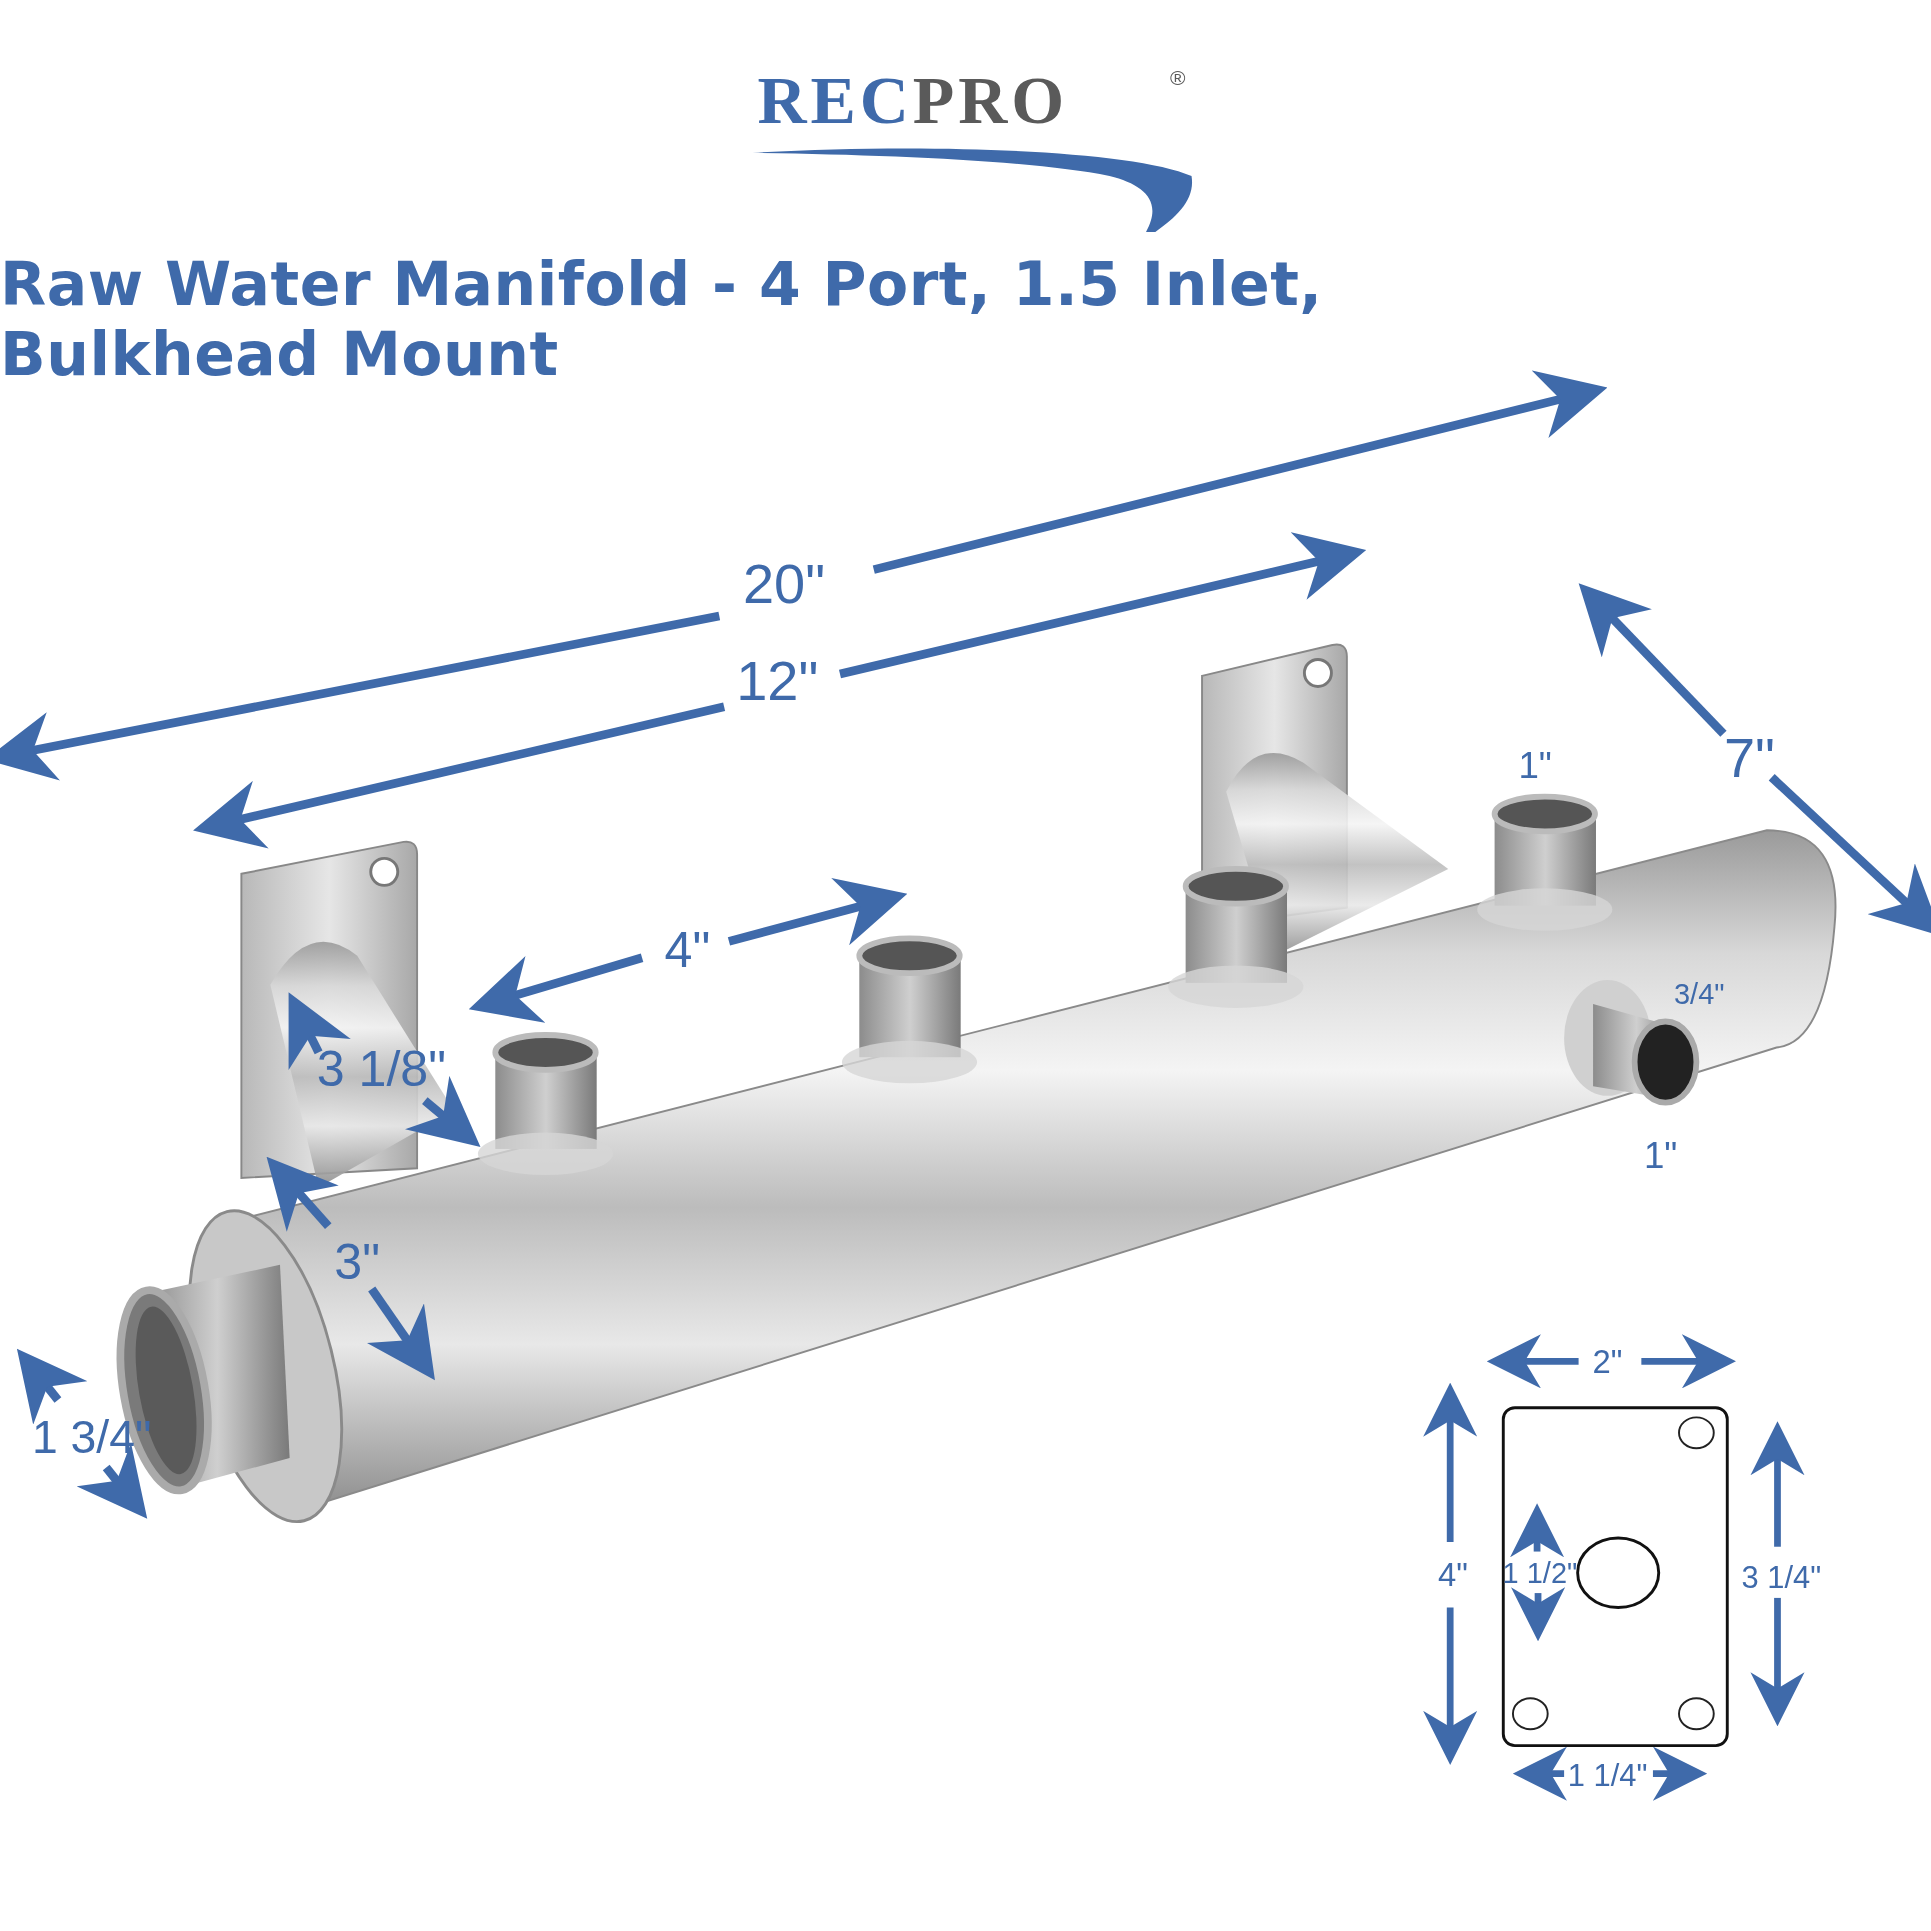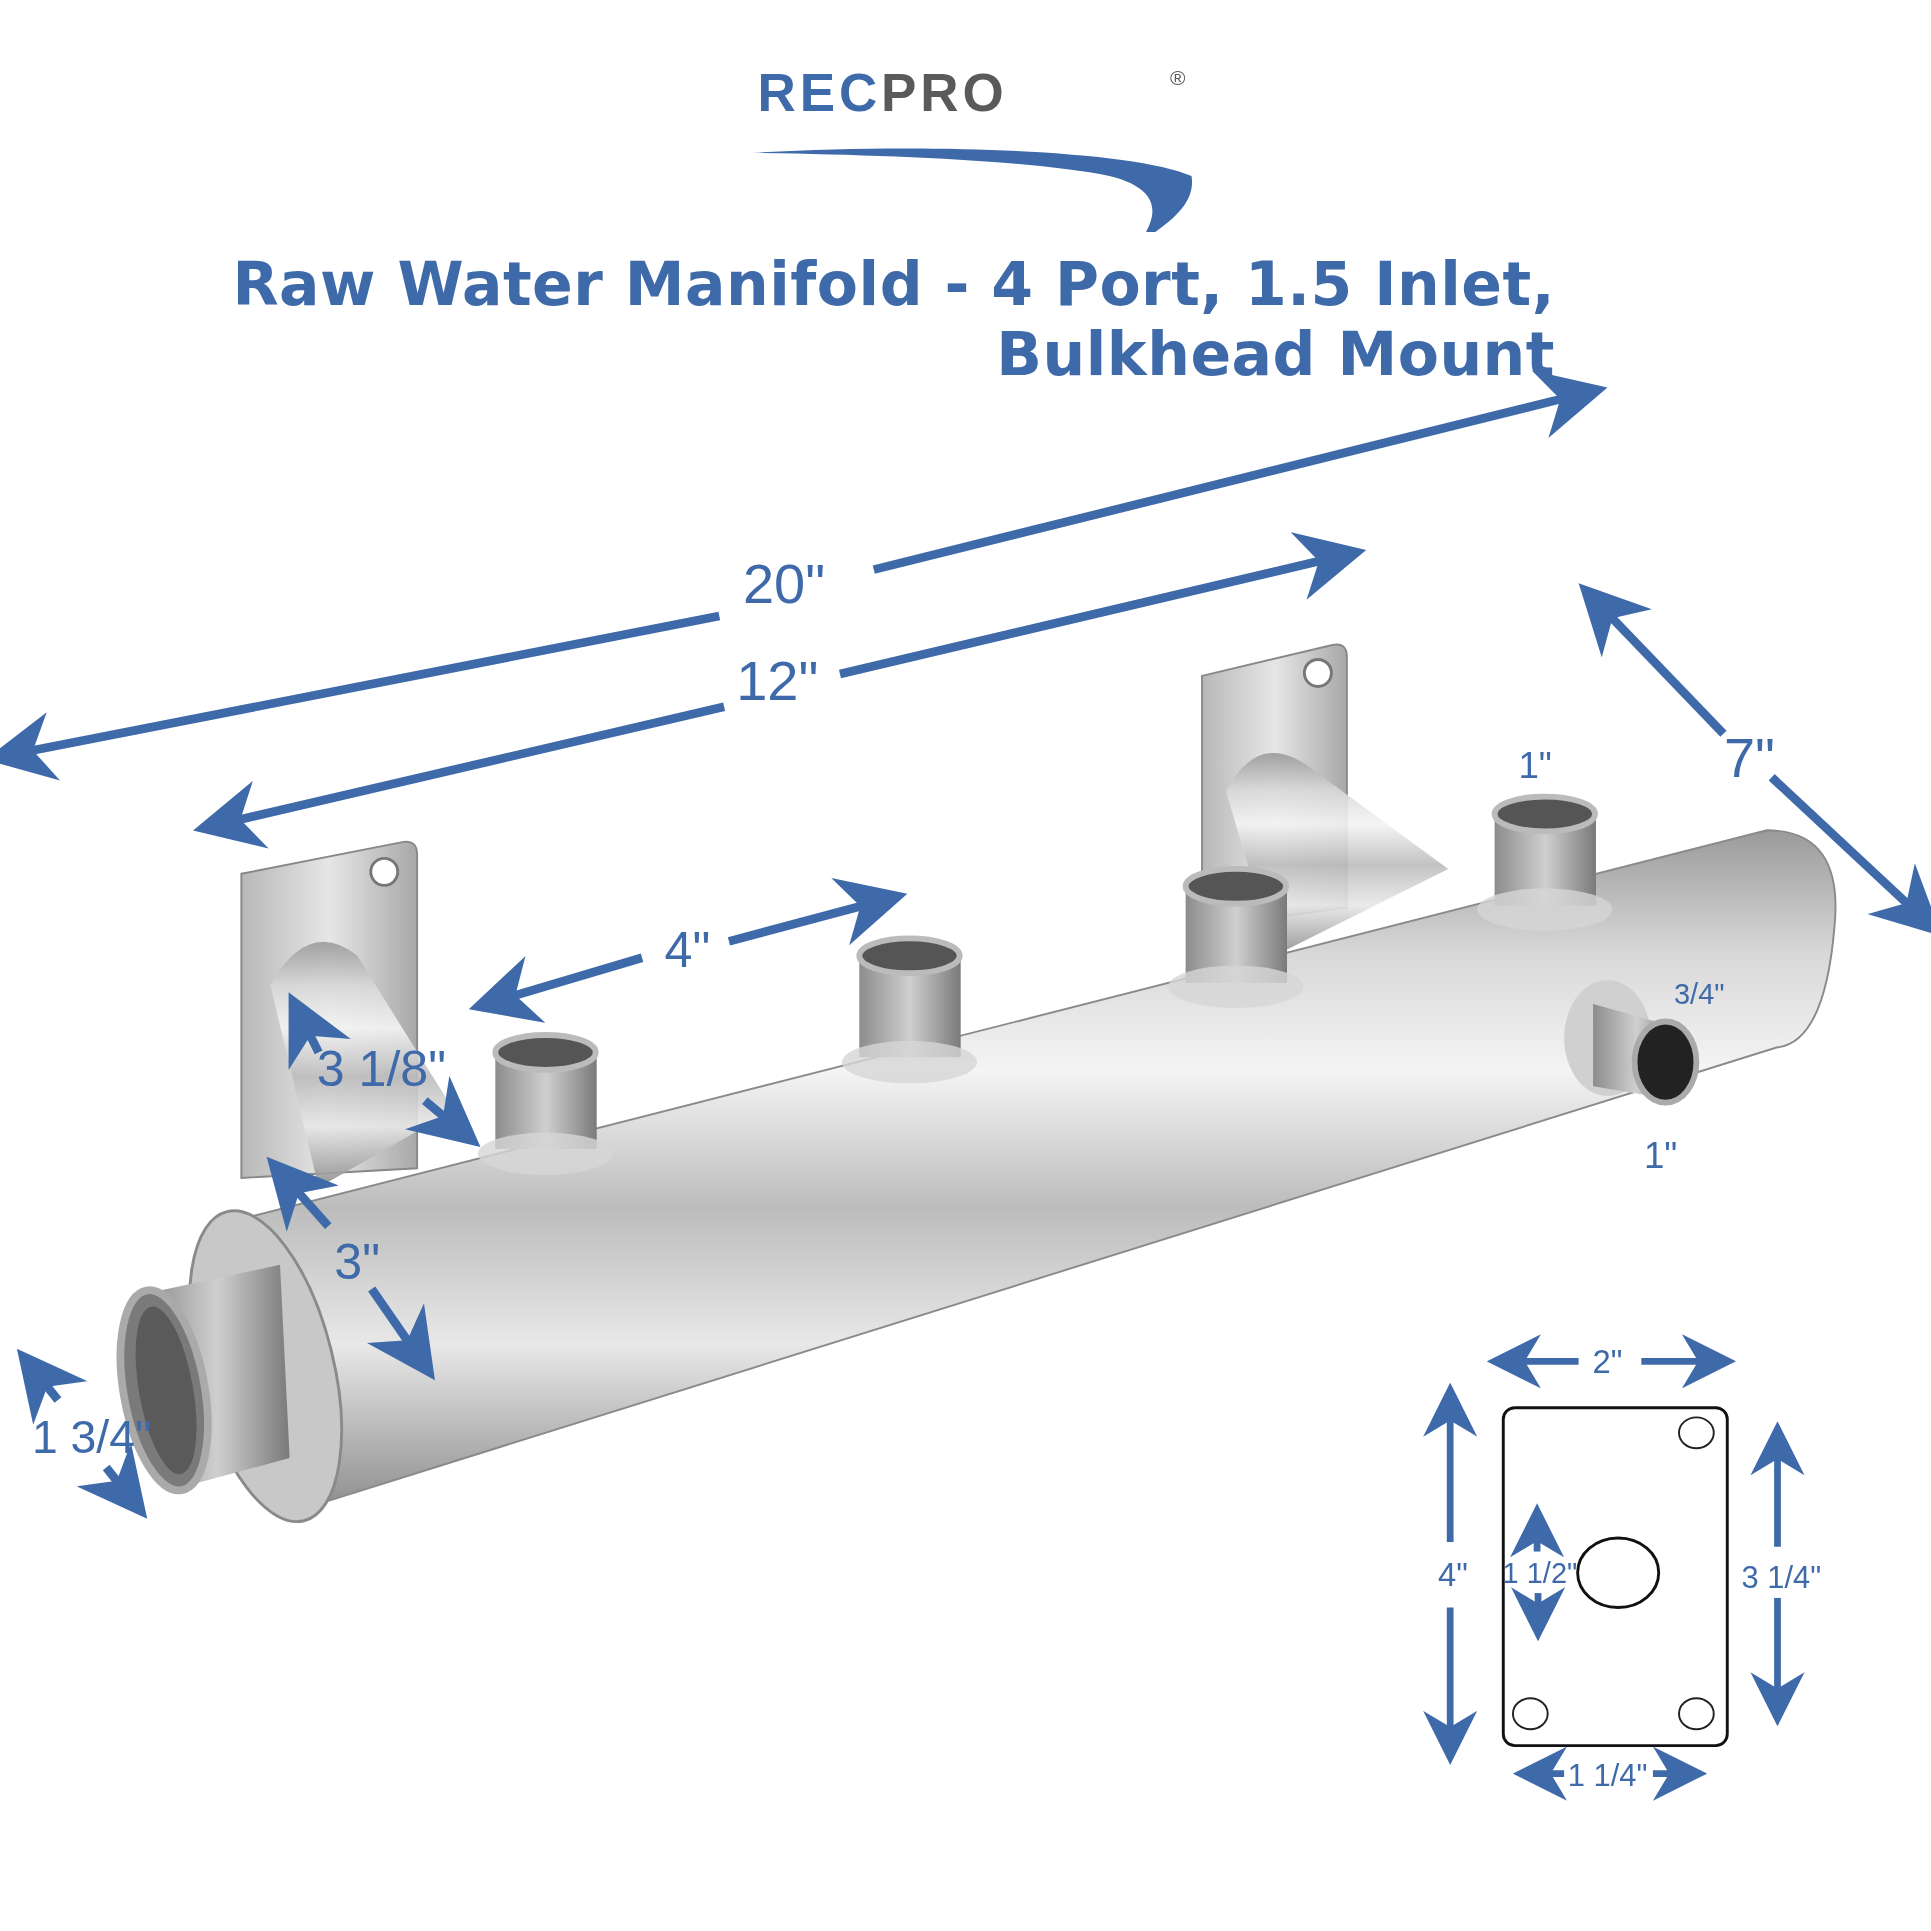--- a/index.html
+++ b/index.html
@@ -1,23 +1,23 @@
 <!DOCTYPE html>
 <html><head>
   <meta charset="utf-8">
   <style>
     html, body { margin: 0; padding: 0; background: #ffffff; }
     body { width: 1931px; height: 1931px; position: relative; overflow: hidden; font-family: "Liberation Sans", sans-serif; }
     .logo { position: absolute; left: 743px; top: 58px; width: 463px; height: 164px; }
-    .logo-text { position: absolute; top: 7.7px; left: 14.5px; font-family: Liberation Sans, sans-serif; font-weight: bold; font-size: 53px; letter-spacing: 3.9px; line-height: 1; }
+    .logo-text { position: absolute; top: 7.7px; left: 14.5px; font-family: Liberation Serif, serif; font-weight: bold; font-size: 68px; letter-spacing: 3.9px; line-height: 1; }
     .logo-rec { color: #3f6aaa; }
     .logo-pro { color: #5a5a5a; }
     .logo-reg { position: absolute; left: 427px; top: 7.7px; font-size: 21px; color: #5a5a5a; }
     .logo-swoosh { position: absolute; left: 0; top: 87px; }
-    .title { position: absolute; left: 0; width: 1555px; top: 249px; text-align: right; color: #3f6aaa; font-family: "DejaVu Sans", sans-serif; font-weight: bold; font-size: 60px; letter-spacing: 0.5px; }
+    .title { position: absolute; left: 0; width: 1555px; top: 249px; text-align: left; color: #3f6aaa; font-family: "DejaVu Sans", sans-serif; font-weight: bold; font-size: 60px; letter-spacing: 0.5px; }
     .scene { position: absolute; left: 0; top: 0; }
     .dim { fill: #3f6aaa; font-family: "Liberation Sans", sans-serif; }
   </style>
 </head>
 <body>
 
 <div class="logo">
   <div class="logo-text">
     <span class="logo-rec">REC</span><span class="logo-pro">PRO</span>
   </div>

